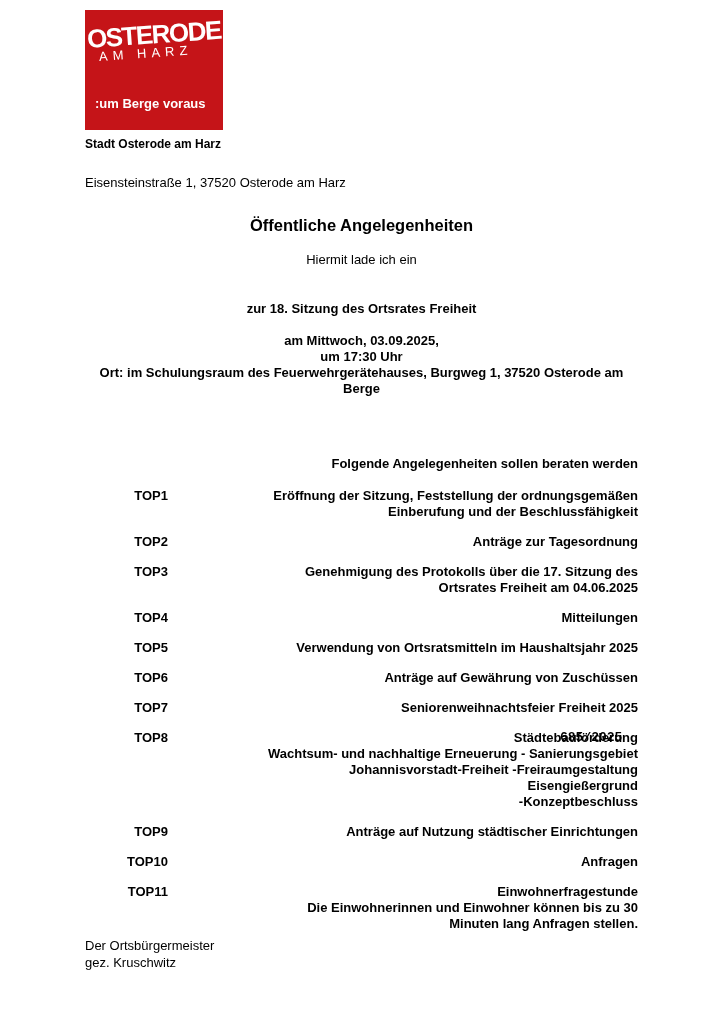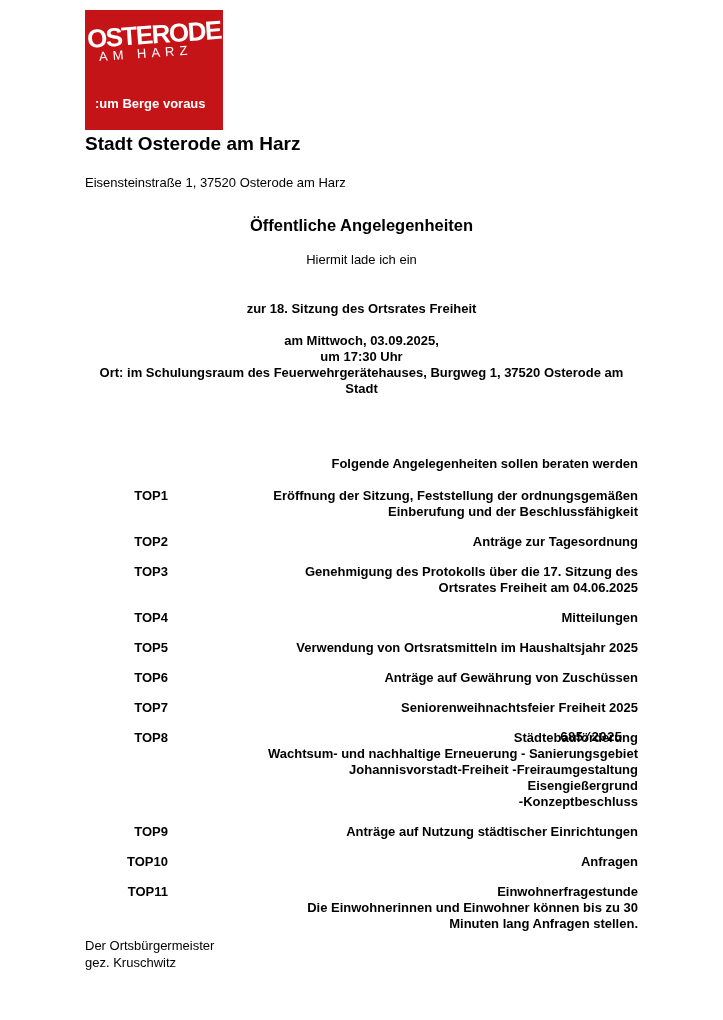--- a/index.html
+++ b/index.html
@@ -57,21 +57,21 @@
     line-height: 1;
     color: #ffffff;
     white-space: nowrap;
   }
 
   
   .org {
     position: absolute;
     left: 85px;
     top: 136px;
-    font-size: 19px;
+    font-size: 12px;
     font-weight: 700;
     line-height: 16px;
     white-space: nowrap;
   }
   .addr {
     position: absolute;
     left: 85px;
     top: 175px;
     font-size: 13px;
     font-weight: 400;
@@ -188,21 +188,21 @@
   <div class="announce">
     <div class="title">Öffentliche Angelegenheiten</div>
     <div class="intro">Hiermit lade ich ein</div>
     <div class="session">zur 18. Sitzung des Ortsrates Freiheit</div>
     <div class="dates">
       <div>am Mittwoch, 03.09.2025,</div>
       <div>um 17:30 Uhr</div>
     </div>
     <div class="location">
       <div>Ort: im Schulungsraum des Feuerwehrgerätehauses, Burgweg 1, 37520 Osterode am</div>
-      <div>Stadt</div>
+      <div>Berge</div>
     </div>
   </div>
 
   <div class="agenda">
     <div class="agenda-heading">Folgende Angelegenheiten sollen beraten werden</div>
     <div id="agenda-items">
   <div class="agenda-item">
     <div class="item-label">
       <span class="top-word">TOP</span><span class="top-num">1</span>
     </div>

